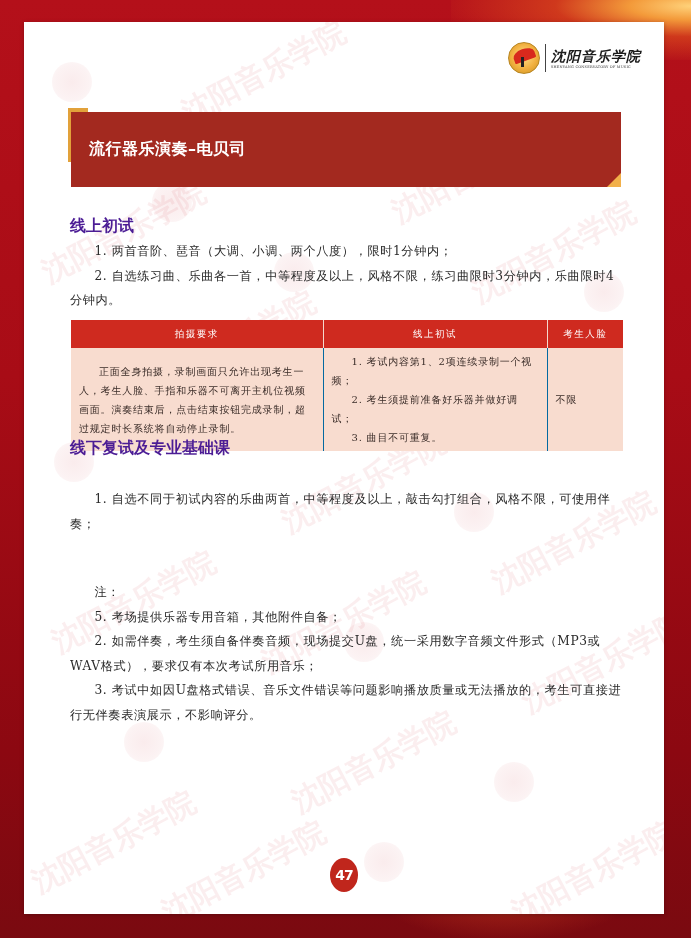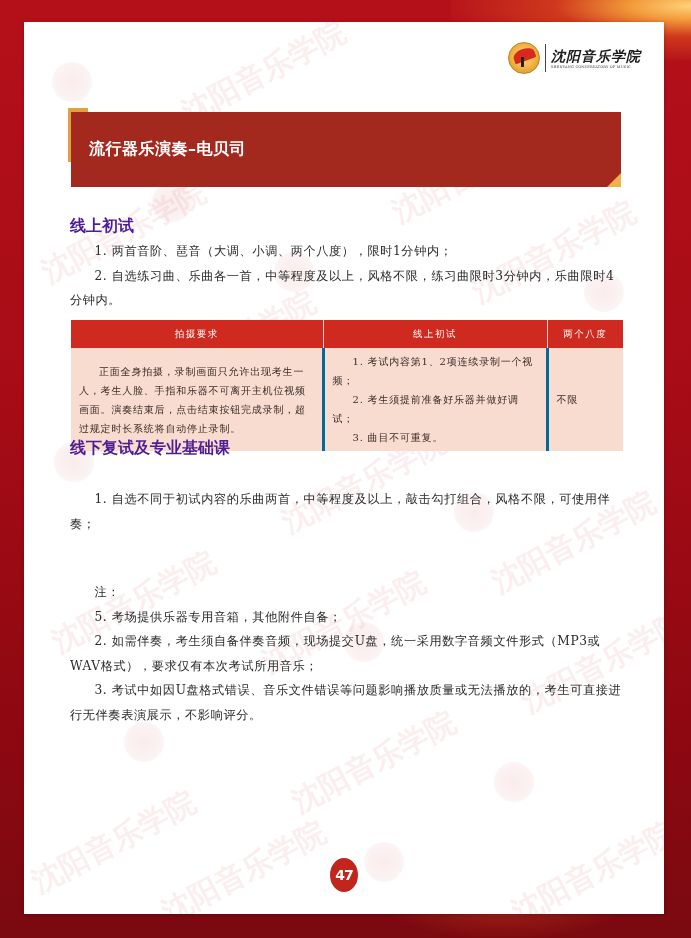--- a/index.html
+++ b/index.html
@@ -77,21 +77,21 @@
       position: absolute; left: 47px; top: 298px; width: 552px; border-collapse: collapse;
       font-size: 10px; color: #3a2c28;
     }
     .req-table th {
       background: #cf2a1f; color: #ffffff; font-family: "DejaVu Sans", sans-serif;
       font-weight: normal; font-size: 9.5px; height: 28px; padding: 0; letter-spacing: 1.5px;
       border-right: 1px solid #f5d8cc;
     }
     .req-table td {
       background: #f8dccf; vertical-align: middle; padding: 4px 8px 4px 8px;
-      line-height: 19px; border-right: 3px solid #0369a1; letter-spacing: 0.8px;
+      line-height: 19px; border-right: 1px solid #0369a1; letter-spacing: 0.8px;
     }
     .req-table th:last-child, .req-table td:last-child { border-right: none; }
     .req-table td p { margin: 0; text-indent: 2em; }
     .req-table td.center { text-align: left; }
 
     .page-num {
       position: absolute; left: 306px; top: 836px; width: 28px; height: 34px; border-radius: 50%;
       background: #c0261c; color: #ffffff; font-family: "DejaVu Sans", sans-serif; font-weight: bold;
       font-size: 14px; display: flex; align-items: center; justify-content: center; letter-spacing: -1px;
     }
@@ -155,21 +155,21 @@
   <table class="req-table">
     <colgroup>
       <col style="width:252px">
       <col style="width:224px">
       <col style="width:76px">
     </colgroup>
     <thead>
       <tr>
         <th>拍摄要求</th>
         <th>线上初试</th>
-        <th>两个八度</th>
+        <th>考生人脸</th>
       </tr>
     </thead>
     <tbody>
       <tr>
         <td>
           <p>正面全身拍摄，录制画面只允许出现考生一人，考生人脸、手指和乐器不可离开主机位视频画面。演奏结束后，点击结束按钮完成录制，超过规定时长系统将自动停止录制。</p>
         </td>
         <td>
           <p>1. 考试内容第1、2项连续录制一个视频；</p>
           <p>2. 考生须提前准备好乐器并做好调试；</p>

